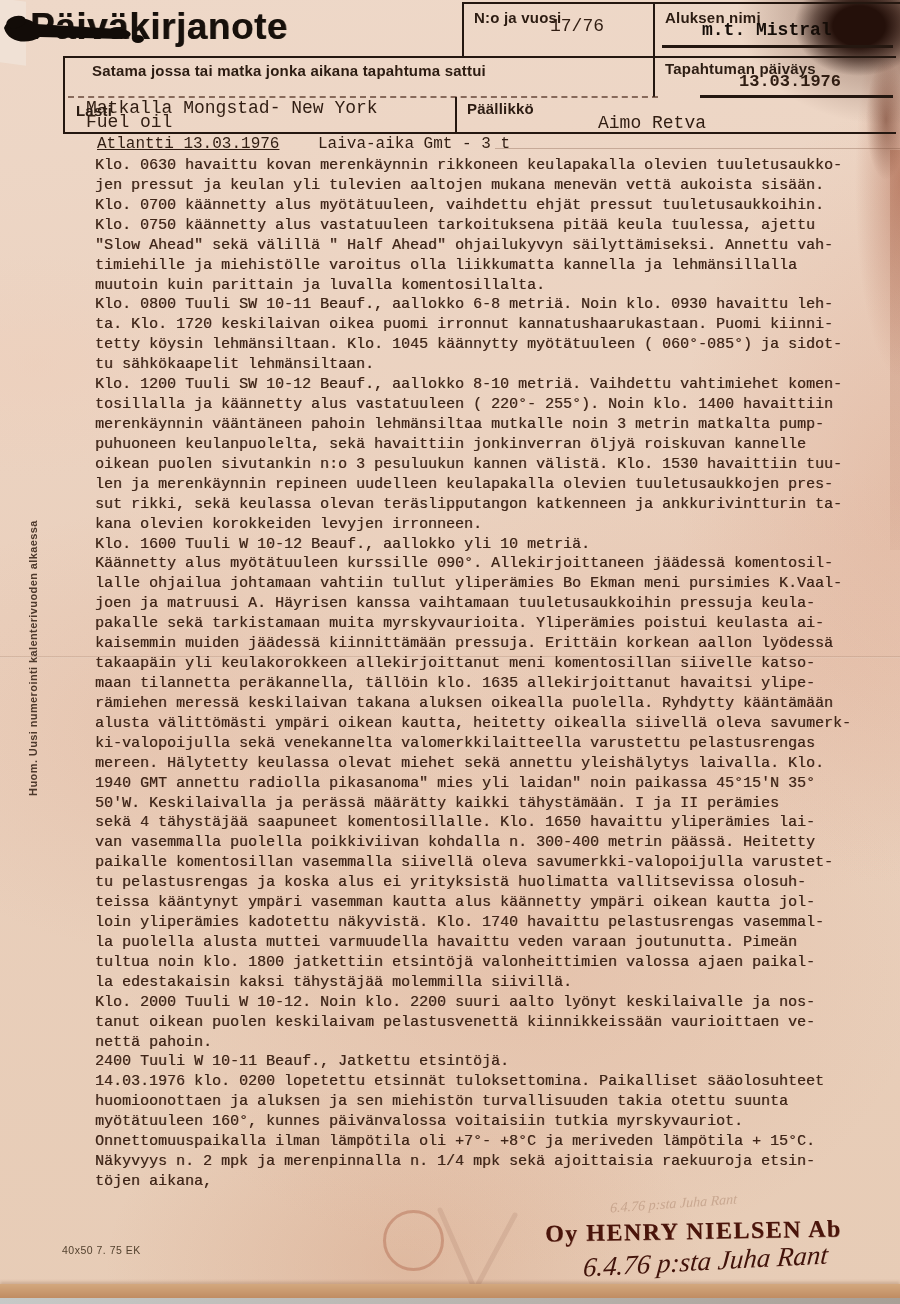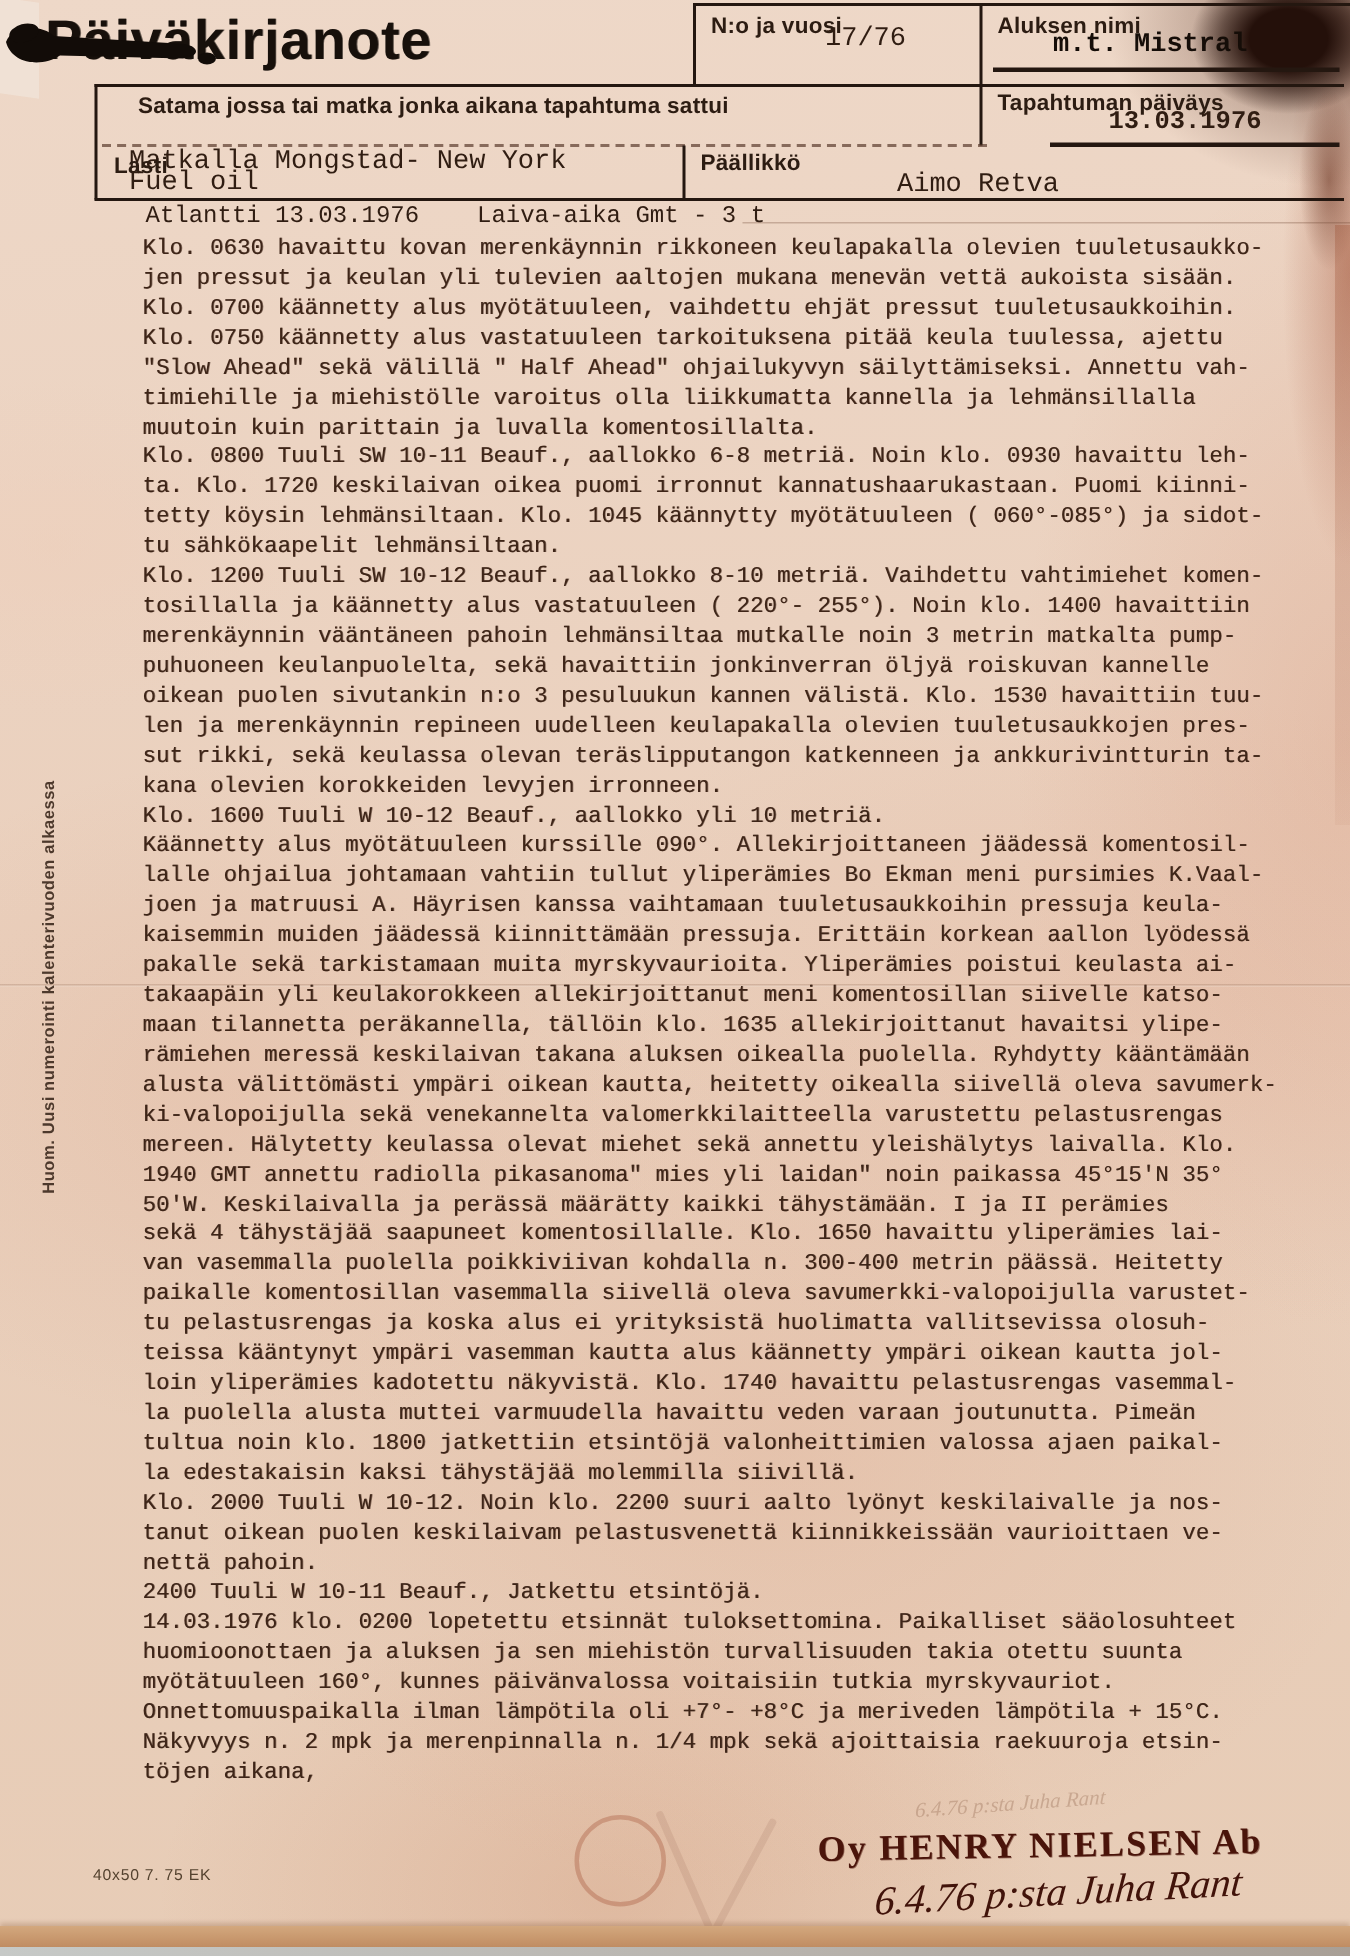--- a/index.html
+++ b/index.html
@@ -41,21 +41,21 @@
   #f-date-value{left:723px;top:72px;font-size:17px;font-weight:bold;margin-left:16px;}
   #u-date{left:700px;width:193px;top:95px;height:3px;}
   #r-dash{position:absolute;left:68px;width:590px;top:96px;border-top:2px dashed rgba(80,48,34,.65);}
   #f-lasti-label{left:76px;top:102px;}
   #f-lasti-value{left:86px;top:112px;font-size:18px;}
   #v4{left:455px;top:97px;width:2px;height:36px;}
   #f-paallikko-label{left:467px;top:100px;}
   #f-paallikko-value{left:598px;top:113px;font-size:18px;}
   #r-bottom{left:63px;right:4px;top:132px;height:2px;}
   
-  #dateline-left{left:97px;top:135px;font-size:16px;}
+  #dateline-left{left:97px;top:135px;font-size:16px;text-decoration:underline;}
   #dateline-right{left:318px;top:135px;font-size:16px;}
   #body-text{position:absolute;left:95px;top:156px;width:796px;
     font-family:"Liberation Mono","DejaVu Sans Mono",monospace;
     font-size:15px;line-height:19.93px;color:#3e2518;
     text-shadow:.45px .2px 0 rgba(62,37,24,.55);}
   #body-text .line{white-space:pre;height:19.93px;}
   
   #margin-note{position:absolute;left:33px;top:658px;transform:translate(-50%,-50%) rotate(-90deg);
     white-space:nowrap;font-size:11px;font-weight:bold;color:#4d392c;letter-spacing:.4px;}
   
@@ -155,22 +155,22 @@
       <div class="line">merenkäynnin vääntäneen pahoin lehmänsiltaa mutkalle noin 3 metrin matkalta pump-</div>
       <div class="line">puhuoneen keulanpuolelta, sekä havaittiin jonkinverran öljyä roiskuvan kannelle</div>
       <div class="line">oikean puolen sivutankin n:o 3 pesuluukun kannen välistä. Klo. 1530 havaittiin tuu-</div>
       <div class="line">len ja merenkäynnin repineen uudelleen keulapakalla olevien tuuletusaukkojen pres-</div>
       <div class="line">sut rikki, sekä keulassa olevan teräslipputangon katkenneen ja ankkurivintturin ta-</div>
       <div class="line">kana olevien korokkeiden levyjen irronneen.</div>
       <div class="line">Klo. 1600 Tuuli W 10-12 Beauf., aallokko yli 10 metriä.</div>
       <div class="line">Käännetty alus myötätuuleen kurssille 090°. Allekirjoittaneen jäädessä komentosil-</div>
       <div class="line">lalle ohjailua johtamaan vahtiin tullut yliperämies Bo Ekman meni pursimies K.Vaal-</div>
       <div class="line">joen ja matruusi A. Häyrisen kanssa vaihtamaan tuuletusaukkoihin pressuja keula-</div>
+      <div class="line">pakalle sekä tarkistamaan muita myrskyvaurioita. Yliperämies poistui keulasta ai-</div>
       <div class="line">kaisemmin muiden jäädessä kiinnittämään pressuja. Erittäin korkean aallon lyödessä</div>
-      <div class="line">pakalle sekä tarkistamaan muita myrskyvaurioita. Yliperämies poistui keulasta ai-</div>
       <div class="line">takaapäin yli keulakorokkeen allekirjoittanut meni komentosillan siivelle katso-</div>
       <div class="line">maan tilannetta peräkannella, tällöin klo. 1635 allekirjoittanut havaitsi ylipe-</div>
       <div class="line">rämiehen meressä keskilaivan takana aluksen oikealla puolella. Ryhdytty kääntämään</div>
       <div class="line">alusta välittömästi ympäri oikean kautta, heitetty oikealla siivellä oleva savumerk-</div>
       <div class="line">ki-valopoijulla sekä venekannelta valomerkkilaitteella varustettu pelastusrengas</div>
       <div class="line">mereen. Hälytetty keulassa olevat miehet sekä annettu yleishälytys laivalla. Klo.</div>
       <div class="line">1940 GMT annettu radiolla pikasanoma" mies yli laidan" noin paikassa 45°15'N 35°</div>
       <div class="line">50'W. Keskilaivalla ja perässä määrätty kaikki tähystämään. I ja II perämies</div>
       <div class="line">sekä 4 tähystäjää saapuneet komentosillalle. Klo. 1650 havaittu yliperämies lai-</div>
       <div class="line">van vasemmalla puolella poikkiviivan kohdalla n. 300-400 metrin päässä. Heitetty</div>

